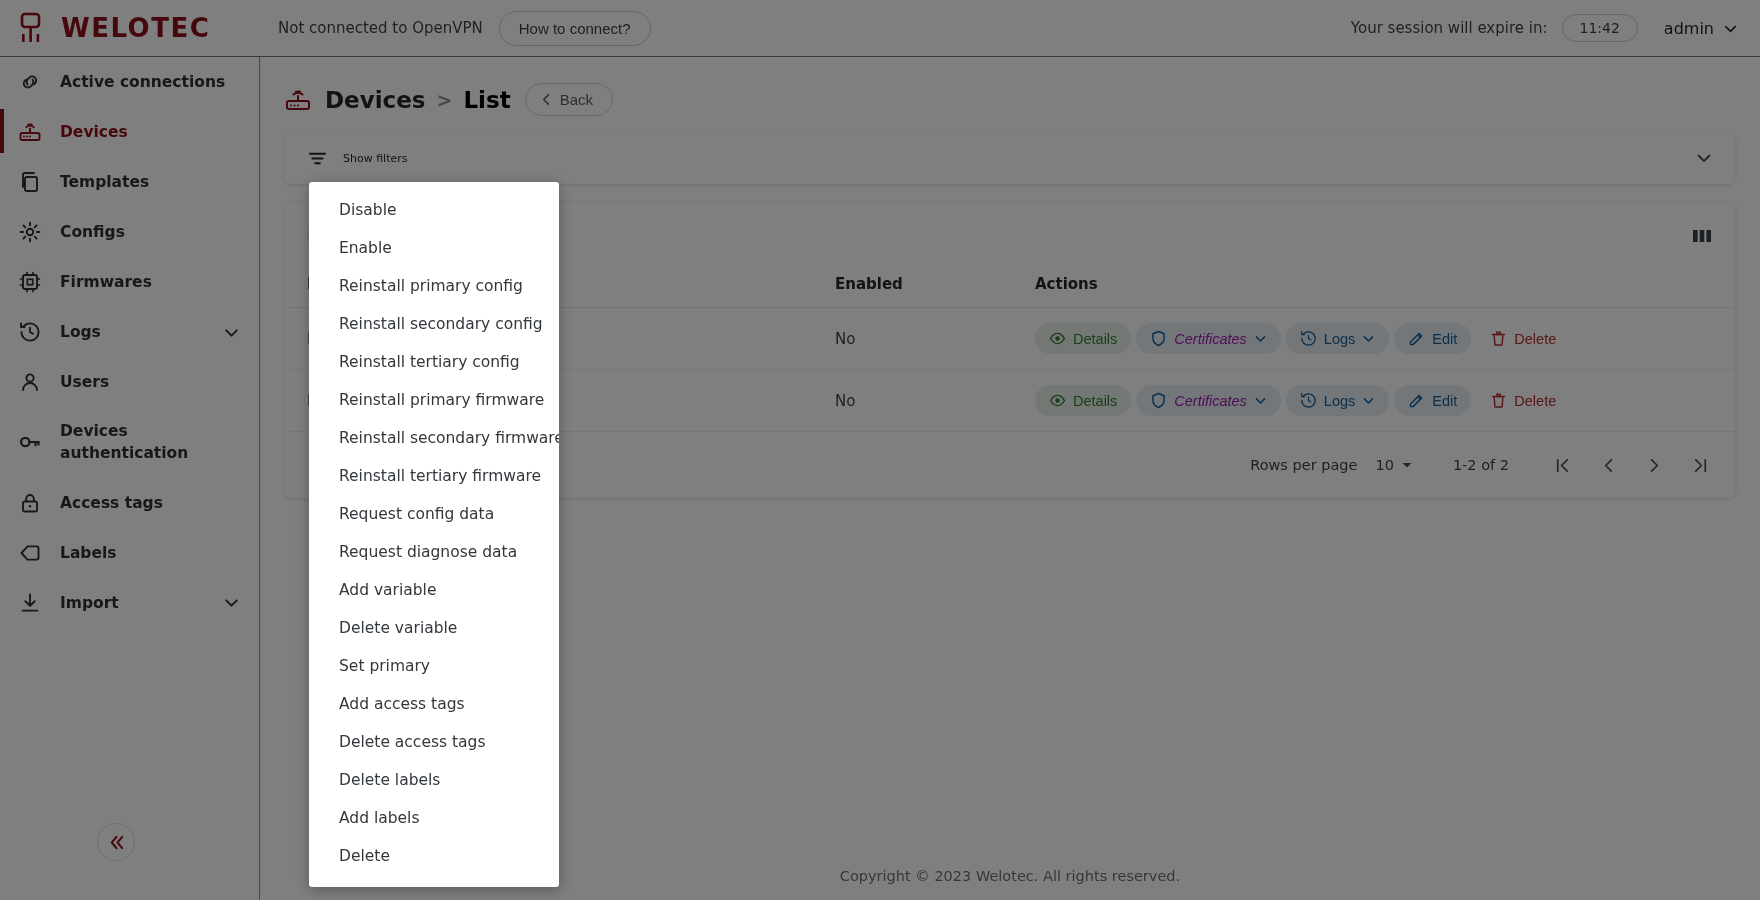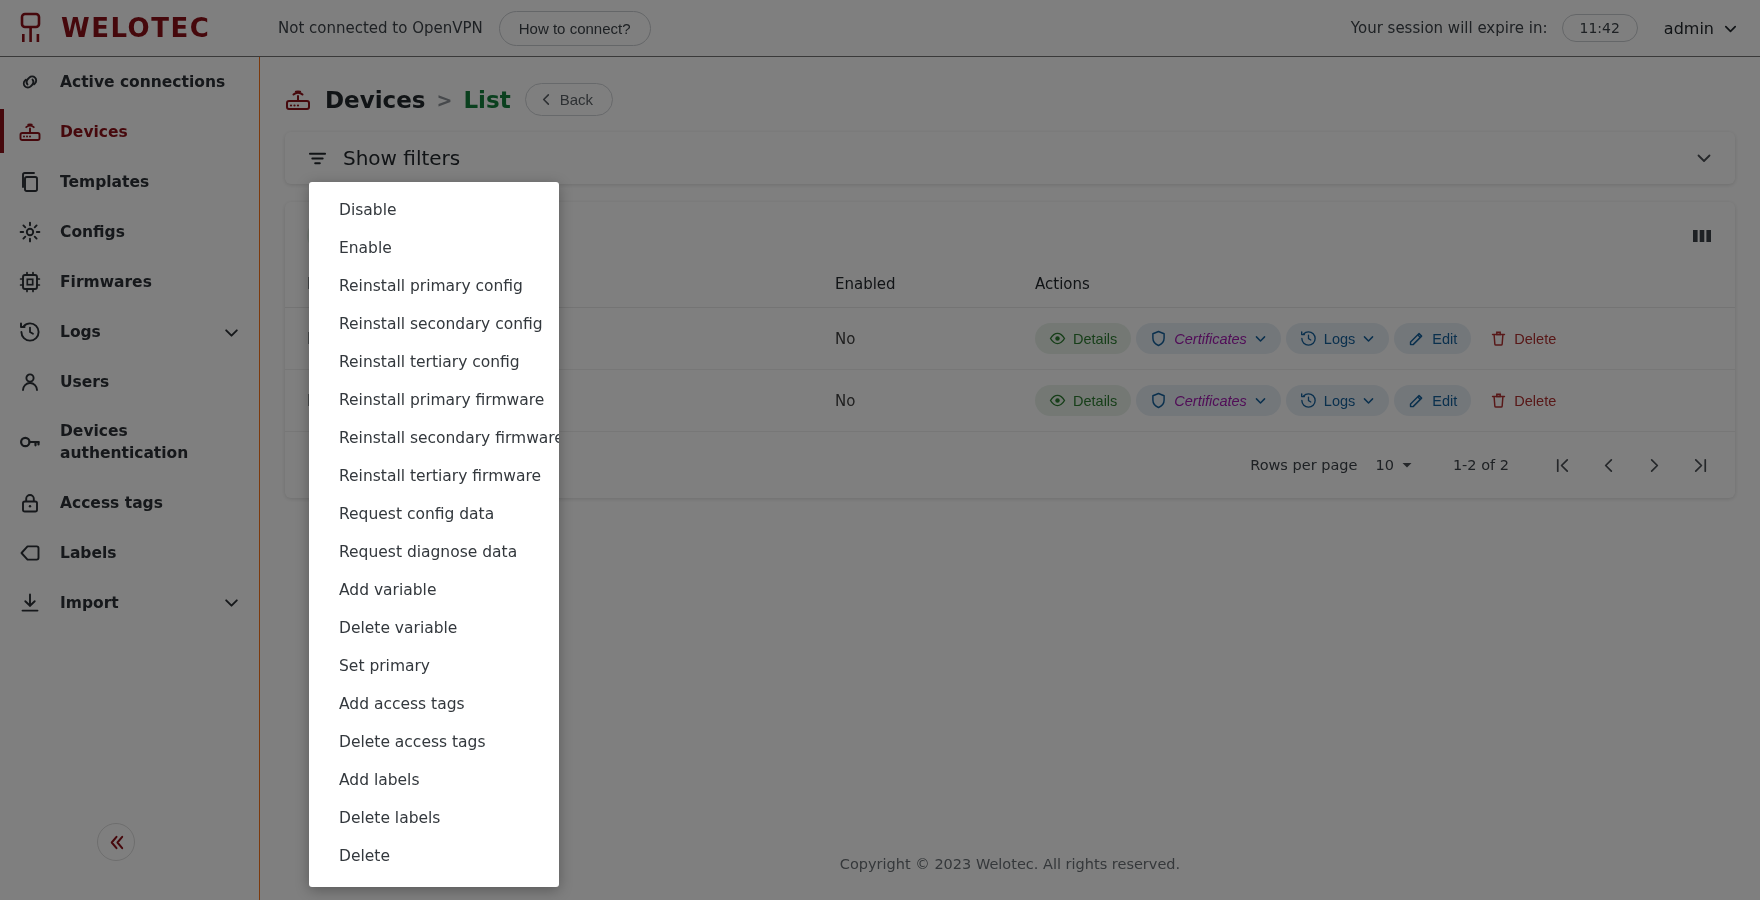--- a/index.html
+++ b/index.html
@@ -114,56 +114,56 @@
   .breadcrumb {
     display: flex; align-items: center; gap: 14px;
     padding: 26px 0 16px 25px;
   }
   .bc-icon { color: #8c1018; display: flex; align-items: center; }
   .bc-title {
     font-size: 23px; font-weight: 700; color: #23282d;
     display: flex; align-items: center; gap: 11px;
   }
   .bc-sep { color: #8e9398; font-weight: 600; font-size: 19px; }
-  .bc-second { font-size: 23px; font-weight: 700; color: #15803d; }
+  .bc-second { font-size: 23px; font-weight: 700; color: #000000; }
   .back-btn {
     border: 1px solid #cfd2d6; border-radius: 19px;
     background: transparent; cursor: pointer;
     padding: 7px 19px 7px 14px; font-size: 15px; color: #5b6166;
     display: flex; align-items: center; gap: 7px;
   }
   .card {
     background: #ffffff; border-radius: 6px;
     box-shadow: 0 1px 4px rgba(0,0,0,0.14);
     margin: 0 25px 18px 25px;
   }
   .filters-bar {
     height: 52px; display: flex; align-items: center;
     padding: 0 22px; cursor: pointer;
   }
   .filters-left { display: flex; align-items: center; gap: 15px; }
-  .filters-label { font-size: 20px; color: #23282d; }
+  .filters-label { font-size: 11px; color: #23282d; }
   .filters-chevron { margin-left: auto; color: #4a4f54; }
   .table-card { padding: 0; position: relative; }
   .toolbar {
     display: flex; align-items: center;
     padding: 17px 22px 9px 22px; gap: 12px; min-height: 58px;
   }
   .green-btn {
     background: #e7f1e8; color: #2e7d32;
     border: none; border-radius: 17px;
     padding: 8px 18px; font-size: 15px; cursor: pointer;
   }
   .columns-btn {
     margin-left: auto; cursor: pointer;
     display: flex; align-items: center; color: #3d4349;
   }
   table { width: 100%; border-collapse: collapse; }
   thead th {
-    text-align: left; font-size: 15px; font-weight: 400;
+    text-align: left; font-size: 15px; font-weight: 700;
     color: #23282d; padding: 14px 10px 14px 0;
     border-bottom: 1px solid #e9e9e9;
   }
   thead th:first-child { padding-left: 22px; }
   tbody td {
     font-size: 15px; color: #33383d;
     padding: 15px 10px 15px 0;
     border-bottom: 1px solid #eeeeee;
   }
   tbody td:first-child { padding-left: 22px; }
@@ -190,21 +190,21 @@
   }
   .range-txt { margin: 0 24px 0 28px; }
   .pg-btn {
     width: 34px; height: 34px; border: none; background: transparent;
     cursor: pointer; color: #4a4f54;
     display: inline-flex; align-items: center; justify-content: center;
   }
   .footer {
     position: absolute; bottom: 0; left: 0; width: 1500px;
     text-align: center; font-size: 14.5px; color: #6b7176;
-    padding-bottom: 28px;
+    padding-bottom: 16px;
   }
   
   .menu {
     position: absolute; left: 309px; top: 182px;
     width: 250px; height: 705px;
     background: #ffffff; border-radius: 3px;
     box-shadow: 0 3px 14px rgba(0,0,0,0.30);
     z-index: 60; overflow: hidden;
     padding: 9px 0;
   }
@@ -612,19 +612,19 @@
         <div class="menu-item">Reinstall primary firmware</div>
         <div class="menu-item">Reinstall secondary firmware</div>
         <div class="menu-item">Reinstall tertiary firmware</div>
         <div class="menu-item">Request config data</div>
         <div class="menu-item">Request diagnose data</div>
         <div class="menu-item">Add variable</div>
         <div class="menu-item">Delete variable</div>
         <div class="menu-item">Set primary</div>
         <div class="menu-item">Add access tags</div>
         <div class="menu-item">Delete access tags</div>
+        <div class="menu-item">Delete labels</div>
         <div class="menu-item">Add labels</div>
-        <div class="menu-item">Delete labels</div>
         <div class="menu-item">Delete</div>
       </div>
   </div>
 
 </div>
 
 </body></html>

